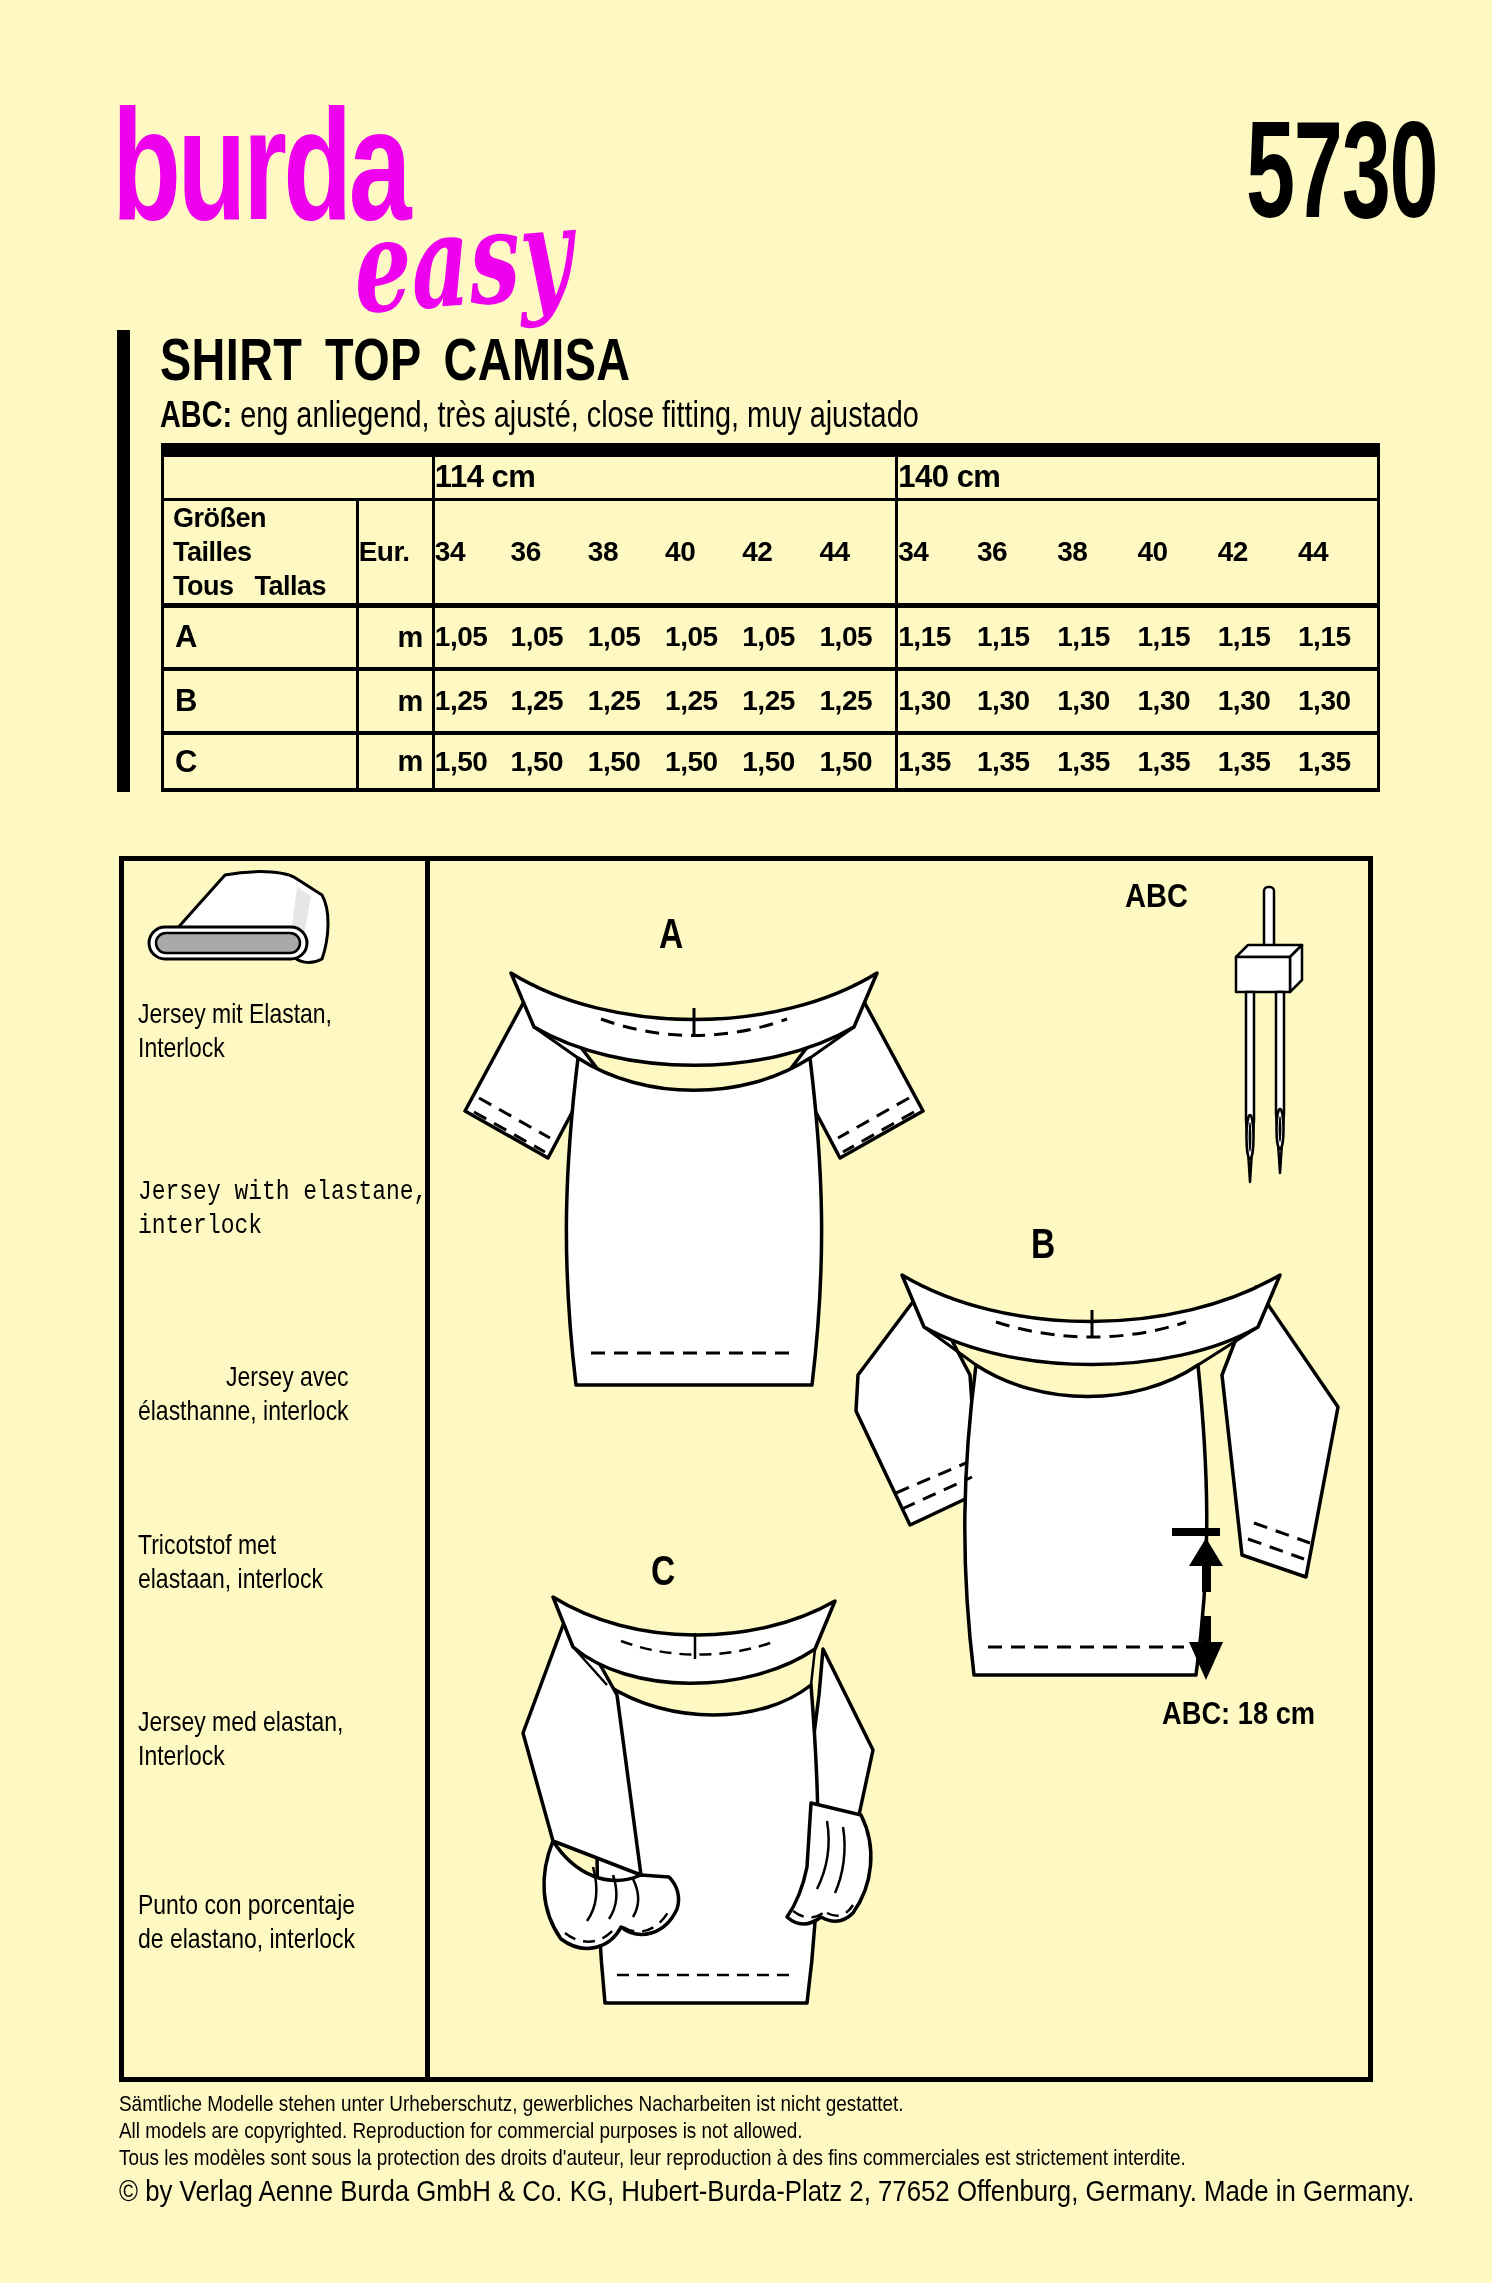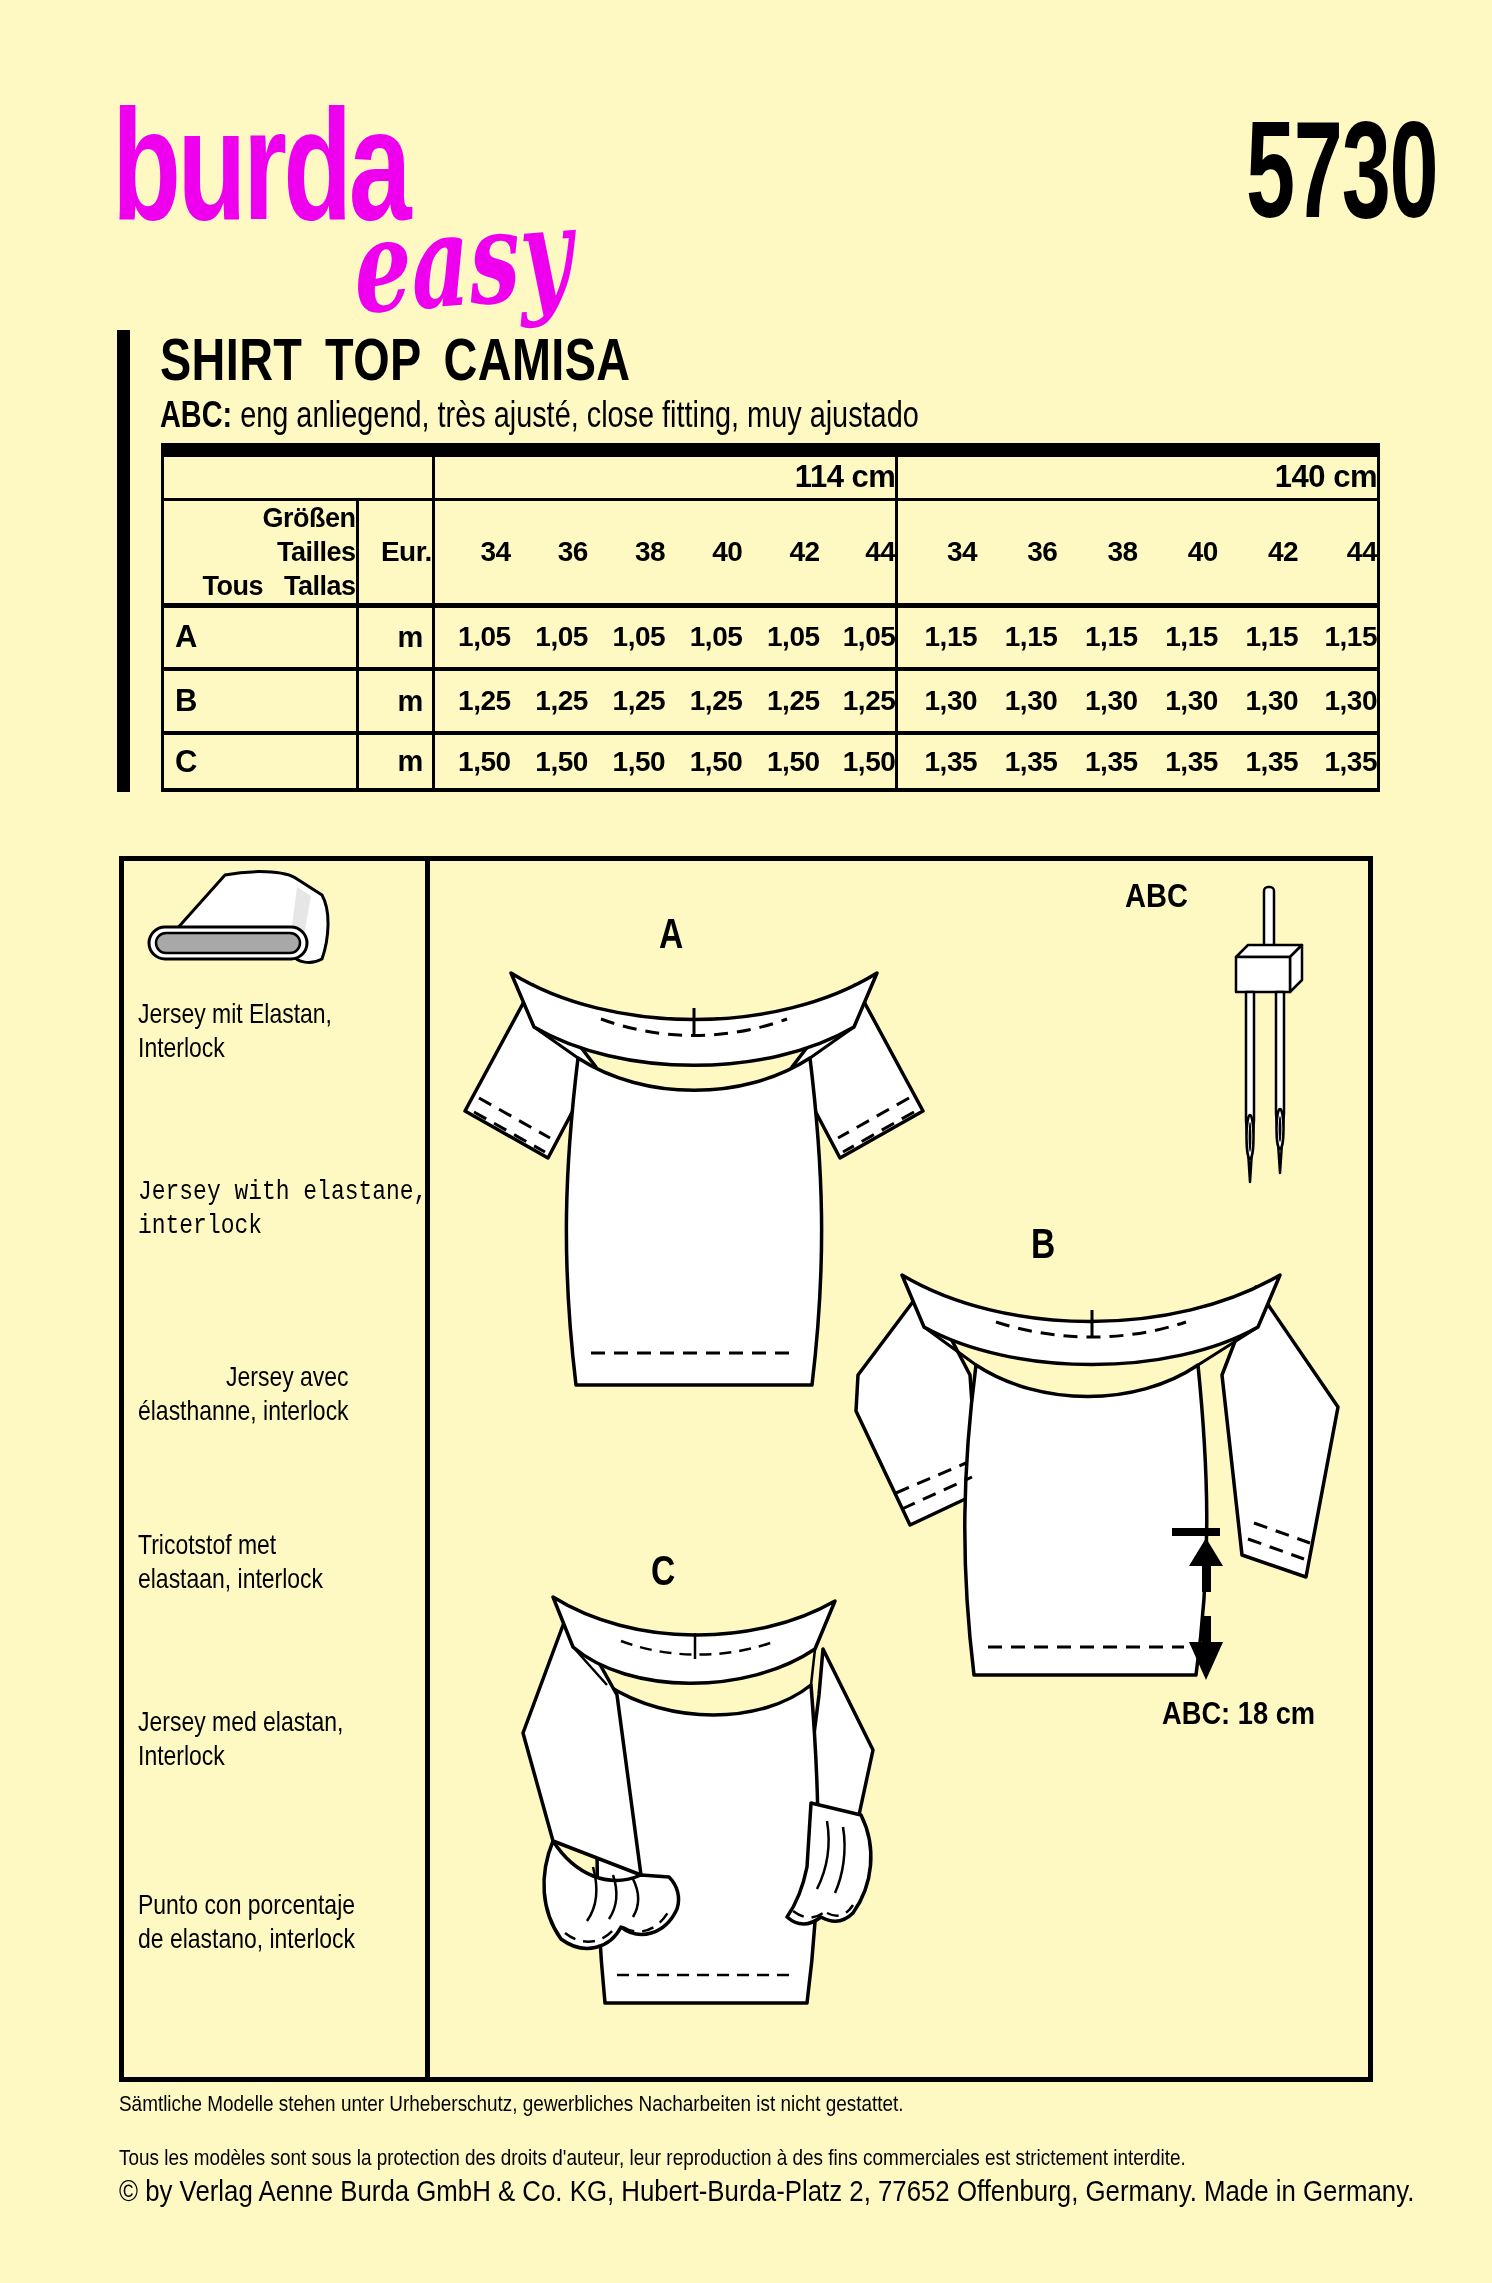--- a/index.html
+++ b/index.html
@@ -18,21 +18,21 @@
   .vbar { background:#000; }
   .title { font-size:60px; font-weight:bold; line-height:1; transform:scaleX(.78); word-spacing:12px; letter-spacing:.5px; }
   .fitline { font-size:37px; line-height:1; transform:scaleX(.78); }
   .fitline b { font-weight:bold; }
 
   
   table.yardage { border-collapse:collapse; table-layout:fixed;
                   border-left:3px solid #000; border-right:3px solid #000;
                   border-top:14px solid #000; border-bottom:4px solid #000;
                   letter-spacing:-.5px; }
-  table.yardage td { padding:0; vertical-align:middle; text-align:right; font-weight:bold; }
+  table.yardage td { padding:0; vertical-align:middle; text-align:left; font-weight:bold; }
   td.br { border-right:3px solid #000; }
   tr.r1 td { border-bottom:3px solid #000; font-size:31px; }
   tr.r2 td { border-bottom:5px solid #000; }
   tr.rd td { border-bottom:4px solid #000; }
   tr.rl td { border-bottom:0; }
   .lblcell { text-align:right; padding-left:9px !important; font-size:27px; line-height:34px; word-spacing:14px; }
   .eurcell { font-size:28px; }
   .szcell  { font-size:28px; }
   .viewcell{ text-align:left !important; padding-left:11px !important; font-size:31px; }
   .unitcell{ text-align:right !important; padding-right:9px !important; font-size:29px; }
@@ -284,16 +284,17 @@
         <rect x="30" y="88" width="9" height="28"></rect>
         <polygon points="17,114 51,114 34,152"></polygon>
       </g>
     </svg>
     <div class="abs" style="left:1038px; top:837px;">
       <span class="cx notelabel">ABC: 18 cm</span>
     </div>
   </div>
 
   <div class="abs" style="left:119px; top:2092px;"><span class="cx foot-s">Sämtliche Modelle stehen unter Urheberschutz, gewerbliches Nacharbeiten ist nicht gestattet.</span></div>
+  <div class="abs" style="left:119px; top:2119px;"><span class="cx foot-s">All models are copyrighted. Reproduction for commercial purposes is not allowed.</span></div>
   <div class="abs" style="left:119px; top:2146px;"><span class="cx foot-s">Tous les modèles sont sous la protection des droits d'auteur, leur reproduction à des fins commerciales est strictement interdite.</span></div>
   <div class="abs" style="left:119px; top:2174px;"><span class="cx foot-b">© by Verlag Aenne Burda GmbH &amp; Co. KG, Hubert-Burda-Platz 2, 77652 Offenburg, Germany. Made in Germany.</span></div>
 
 </div>
 
 </body></html>

